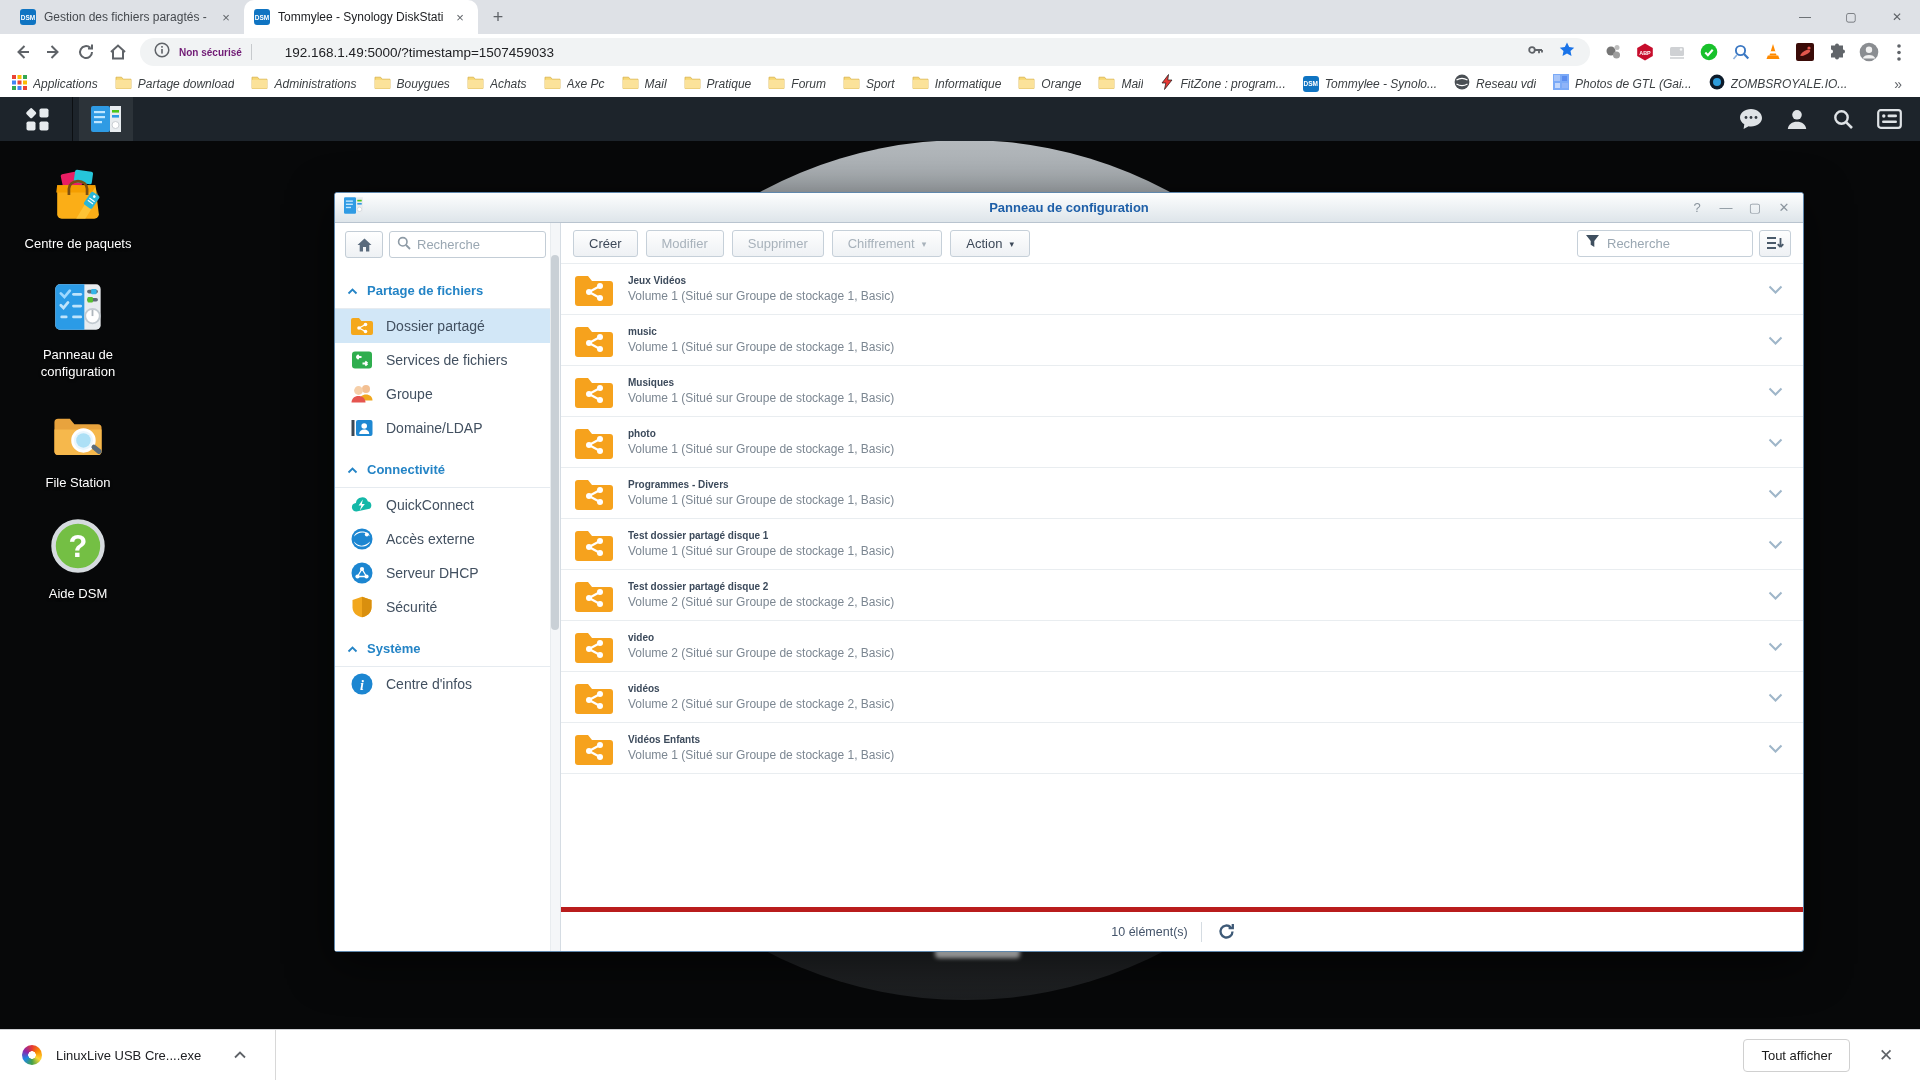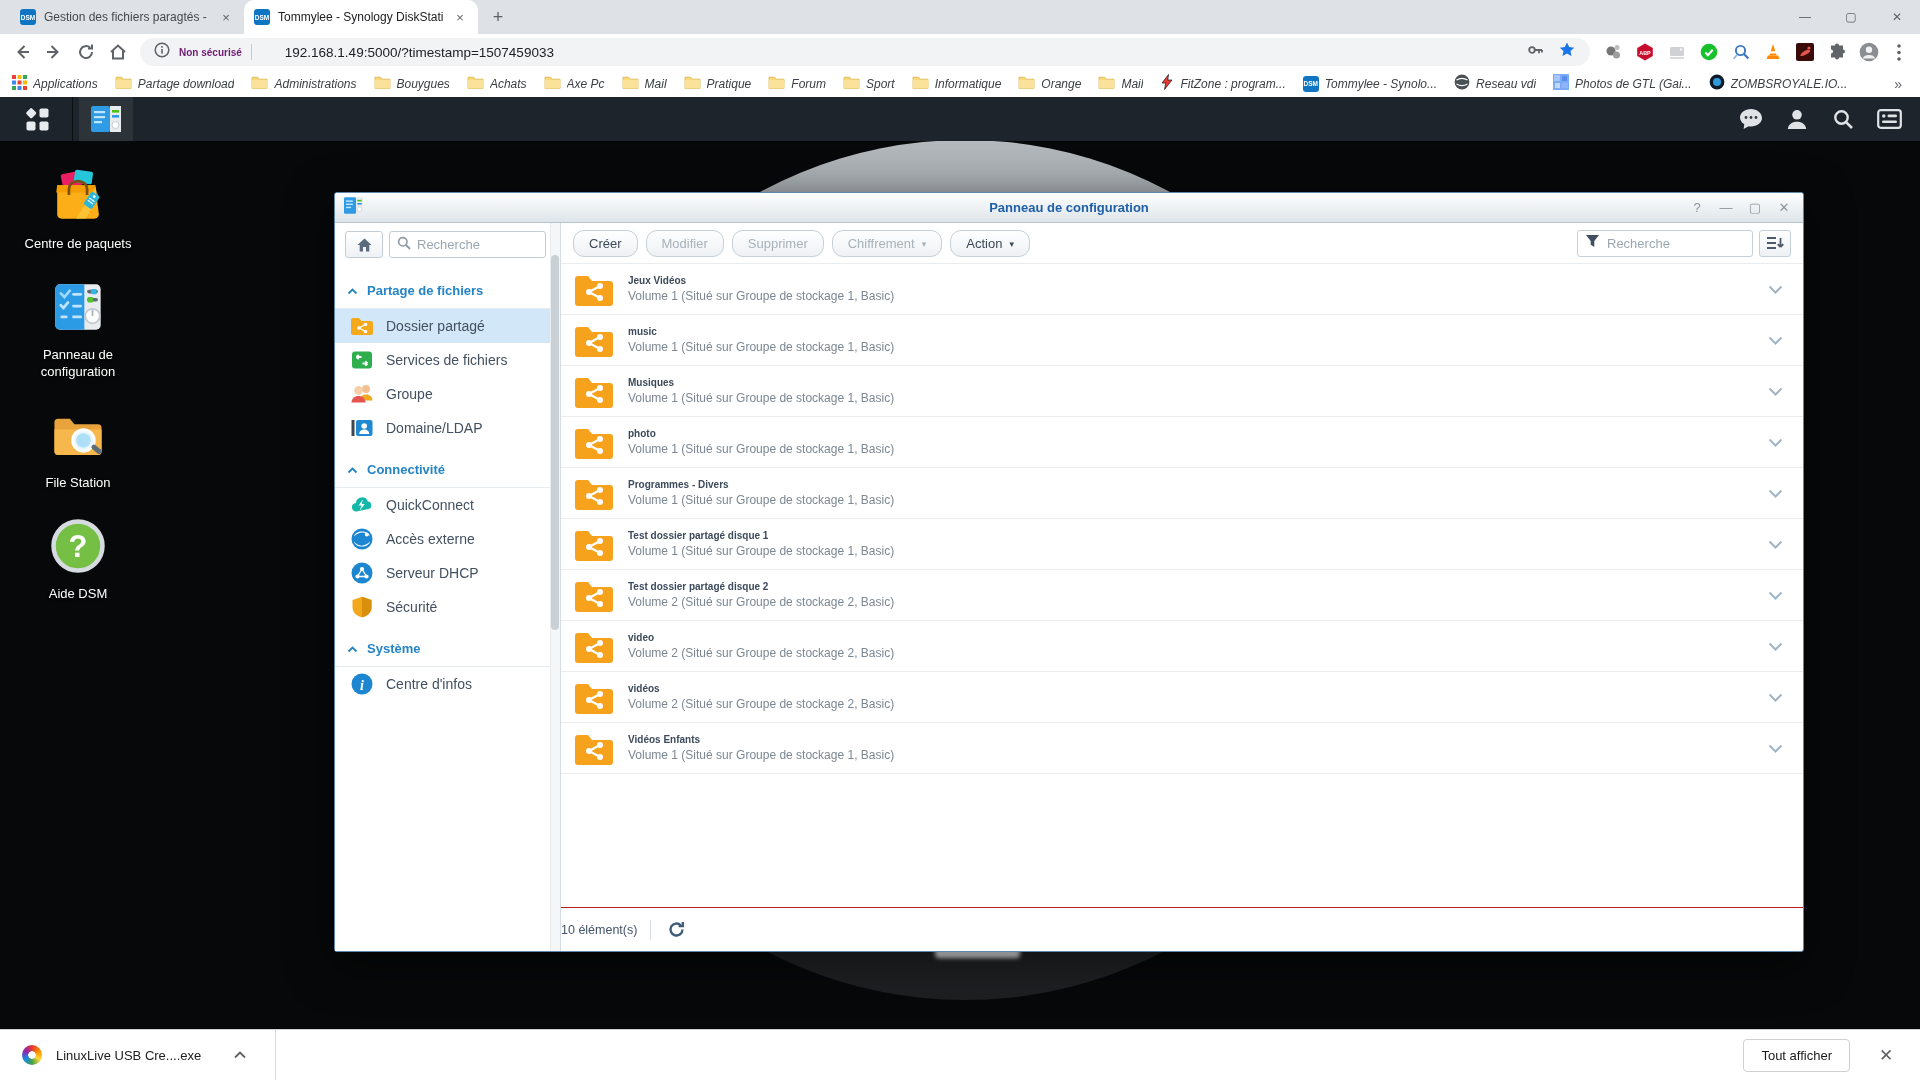--- a/index.html
+++ b/index.html
@@ -70,39 +70,39 @@
   .side-section { height:43px; display:flex; align-items:center; gap:9px; padding:6px 12px 0 12px; font-size:13px; font-weight:bold; color:#2484c6; border-bottom:1px solid #e6ebf0; }
   .side-item { height:34px; display:flex; align-items:center; padding-left:13px; gap:11px; font-size:14px; color:#425060; }
   .side-item.active { background:#d2e7f7; }
   .side-ic { width:27px; height:24px; display:flex; align-items:center; justify-content:center; }
   .side-ic svg { width:24px; height:24px; }
   .side-scroll-track { position:absolute; right:0; top:0; bottom:0; width:10px; background:#f4f6f8; border-left:1px solid #e8ecef; }
   .side-scroll-thumb { position:absolute; right:1px; top:32px; width:8px; height:375px; background:#c9d0d6; border-radius:4px; }
 
   .main { flex:1; display:flex; flex-direction:column; min-width:0; }
   .main-toolbar { height:40px; display:flex; align-items:center; padding:0 12px; gap:8px; }
-  .tb-button { height:27px; padding:0 15px; border:1px solid #c6d0d9; border-radius:11px; background:linear-gradient(#fefefe,#eef1f4); font-size:13px; color:#3c4858; font-family:inherit; display:flex; align-items:center; gap:7px; }
+  .tb-button { height:27px; padding:0 15px; border:1px solid #c6d0d9; border-radius:3px; background:linear-gradient(#fefefe,#eef1f4); font-size:13px; color:#3c4858; font-family:inherit; display:flex; align-items:center; gap:7px; }
   .tb-button.disabled { color:#a8b2bb; }
   .caret { display:none; font-size:9px; margin-top:1px; }
   .caret.shown { display:inline; }
   .main-toolbar-right { margin-left:auto; display:flex; gap:6px; align-items:center; }
   .filter-box { width:176px; height:27px; border:1px solid #c6d0d9; border-radius:3px; background:#fff; display:flex; align-items:center; padding:0 7px; gap:7px; }
   .filter-box input { border:none; outline:none; width:100%; font-size:13px; color:#444; font-family:inherit; }
   .filter-box input::placeholder { color:#9aa7b2; }
   .sort-btn { width:32px; height:27px; border:1px solid #c6d0d9; border-radius:3px; background:linear-gradient(#fefefe,#eef1f4); display:flex; align-items:center; justify-content:center; }
 
   .rows { flex:1; overflow:hidden; border-top:1px solid #e9edf0; }
   .row { height:51px; display:flex; align-items:center; padding-left:13px; border-bottom:1px solid #e9edf0; position:relative; }
   .row-icon svg { width:40px; height:33px; display:block; }
   .row-text { margin-left:14px; }
   .row-name { font-size:10px; font-weight:bold; color:#3c4a5b; }
   .row-sub { font-size:12px; color:#7c8792; margin-top:3px; }
   .row-chev { position:absolute; right:20px; top:50%; transform:translateY(-50%); }
 
-  .main-footer { height:44px; border-top:1px solid #b91c1c; display:flex; align-items:center; justify-content:flex-start; padding-right:14px; gap:13px; font-size:12.5px; color:#44546a; }
+  .main-footer { height:44px; border-top:5px solid #b91c1c; display:flex; align-items:center; justify-content:center; padding-right:14px; gap:13px; font-size:12.5px; color:#44546a; }
   .footer-sep { width:1px; height:20px; background:#d5dce2; }
   .refresh-btn { width:24px; height:24px; display:flex; align-items:center; justify-content:center; }
 
   
   .shelf { position:absolute; left:0; right:0; bottom:0; height:51px; background:#fff; border-top:1px solid #cfd1d4; display:flex; align-items:center; padding:0 22px; z-index:9; }
   .pinwheel { width:20px; height:20px; border-radius:50%; background:radial-gradient(circle at center,#fff 0 3.5px,transparent 4px),conic-gradient(#e53935,#fb8c00,#fdd835,#43a047,#1e88e5,#8e24aa,#e53935); }
   .shelf-name { margin-left:14px; font-size:13px; color:#202124; }
   .shelf-chev { margin-left:26px; width:26px; height:26px; display:flex; align-items:center; justify-content:center; }
   .shelf-sep { margin-left:22px; width:1px; height:51px; background:#d8d8d8; }
   .shelf-right { margin-left:auto; display:flex; align-items:center; gap:24px; }

